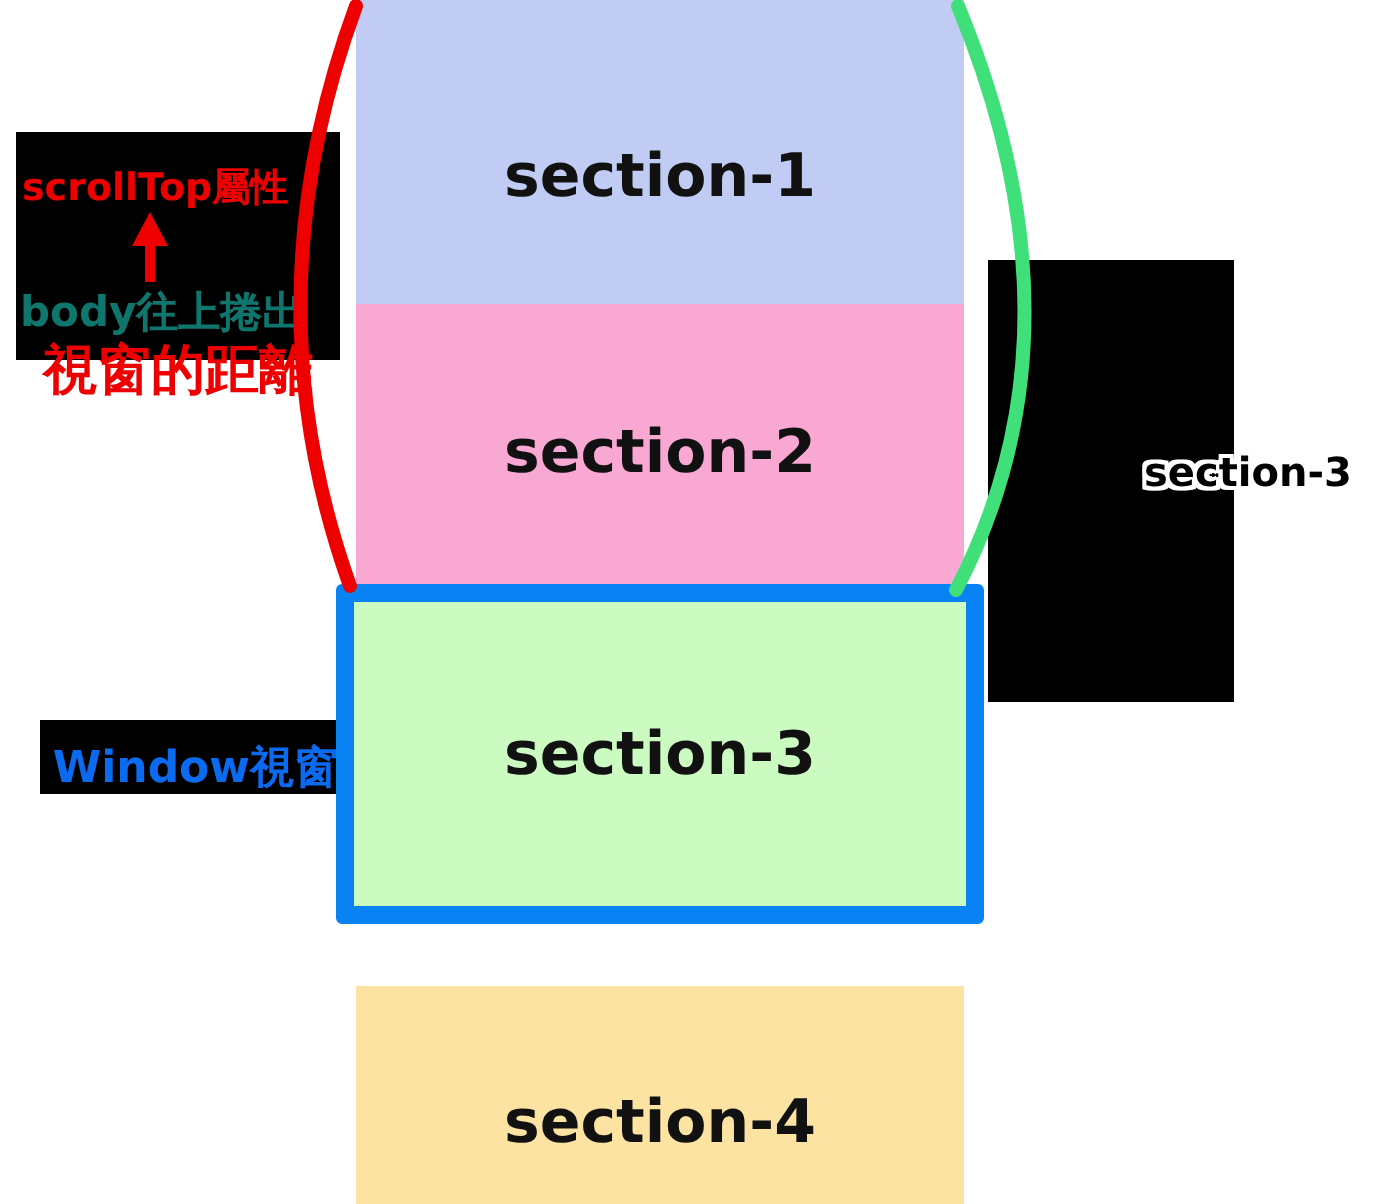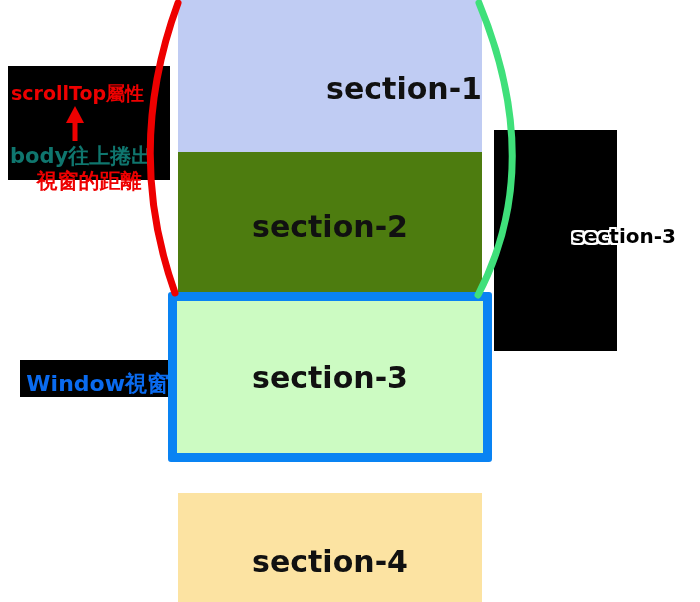--- a/index.html
+++ b/index.html
@@ -7,21 +7,21 @@
   #stage{
     position:relative;width:700px;height:602px;background:#ffffff;
     overflow:hidden;font-family:"DejaVu Sans","Liberation Sans",sans-serif;
   }
   .abs{position:absolute;}
   
   .section{
     left:178px;width:304px;display:flex;align-items:center;justify-content:center;
     font-weight:bold;font-size:30px;color:#111;z-index:1;
   }
-  #section-1{top:0;height:176px;background:#c0ccf3;justify-content:flex-end;}
+  #section-1{top:0;height:176px;background:#c0ccf3;}
   #section-2{top:152px;height:148px;background:#eec8f2;}
   #section-4{top:465px;height:137px;background:#fce3a2;margin-top:28px;}
   
   #window-box{
     left:168px;top:292px;width:324px;height:170px;box-sizing:border-box;
     border:9px solid #0983f3;background:#ccfbc2;border-radius:3px;
     display:flex;align-items:center;justify-content:center;
     font-weight:bold;font-size:30px;color:#111;z-index:3;
   }
   
@@ -30,21 +30,21 @@
   #scrolltop-label-box .l1{
     position:absolute;top:15px;left:3px;color:#ee0000;font-weight:bold;
     font-size:19px;white-space:nowrap;
   }
   #scrolltop-label-box .l2{
     position:absolute;top:76px;left:2px;color:#0f766e;font-weight:bold;
     font-size:21px;white-space:nowrap;
   }
   #scrolltop-label-box .l3{
     position:absolute;top:101px;left:0;width:100%;text-align:center;
-    color:#ee0000;font-weight:bold;font-size:21px;white-space:nowrap;
+    color:#ee0000;font-weight:bold;font-size:27px;white-space:nowrap;
   }
   #window-label-box{
     left:20px;top:360px;width:149px;height:37px;
     display:flex;align-items:center;justify-content:flex-end;
   }
   #window-label-box .wl{
     color:#0a6bf0;font-weight:bold;font-size:22px;white-space:nowrap;margin-top:11px;
   }
   #right-label-box{left:494px;top:130px;width:123px;height:221px;}
   
@@ -59,21 +59,21 @@
   #overlay-svg{left:0;top:0;z-index:10;pointer-events:none;}
 </style>
 </head>
 <body>
 
 <div id="stage">
 
   <div id="section-1" class="abs section" style="background-color: rgb(192, 204, 243);">
     <span>section-1</span>
   </div>
-  <div id="section-2" class="abs section" style="background-color: #4d7c0f;">
+  <div id="section-2" class="abs section" style="background-color: #f9a8d4;">
     <span>section-2</span>
   </div>
   <div id="section-4" class="abs section" style="background-color: rgb(252, 227, 162);">
     <span>section-4</span>
   </div>
 
   <div id="window-box" class="abs" style="background-color: rgb(204, 251, 194);">
     <span>section-3</span>
   </div>
 

